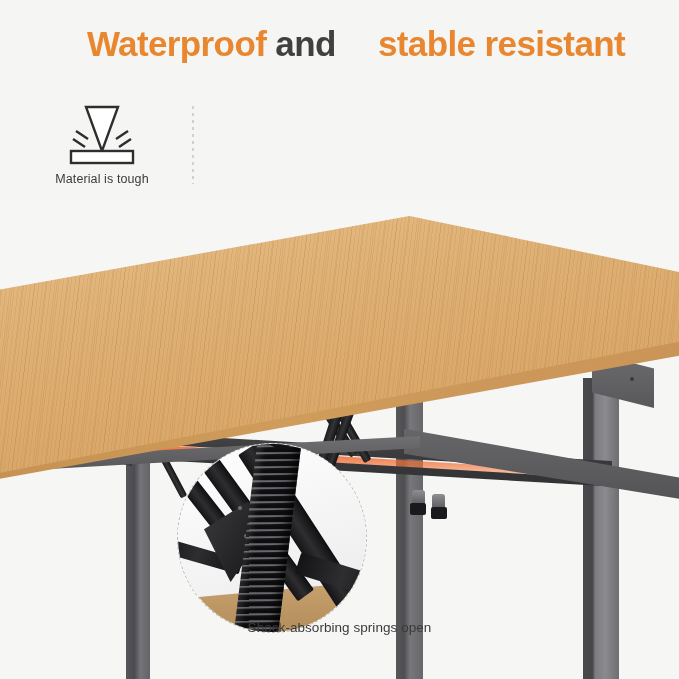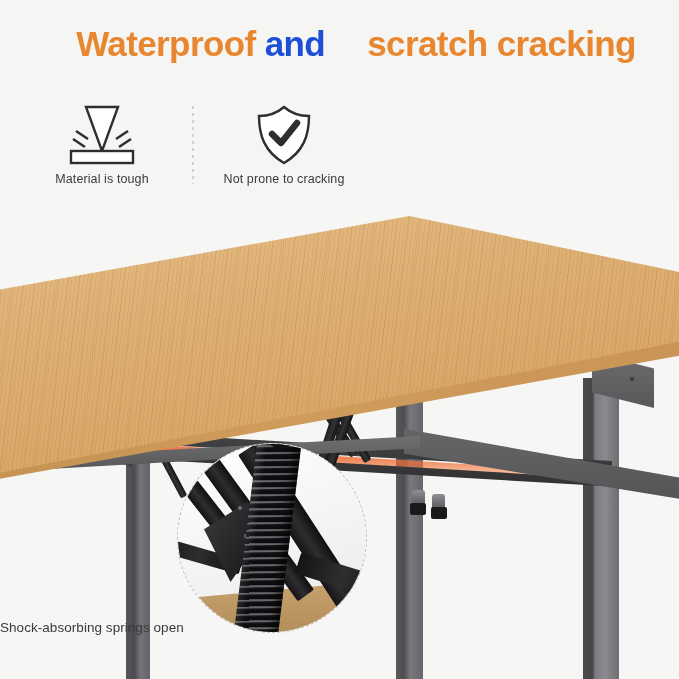--- a/index.html
+++ b/index.html
@@ -28,21 +28,21 @@
     left: 0;
     width: 679px;
     text-align: center;
     font-size: 35px;
     font-weight: bold;
     letter-spacing: -0.6px;
     line-height: 48px;
     white-space: nowrap;
   }
   .headline .hl-orange { color: #e8872f; margin-left: 33px; }
-  .headline .hl-dark   { color: #1d4ed8; }
+  .headline .hl-dark   { color: #404040; }
 
   
   .feature-row {
     position: absolute;
     top: 104px;
     left: 12px;
     width: 679px;
     height: 96px;
     display: flex;
     align-items: flex-start;
@@ -352,34 +352,35 @@
     border-radius: 50%;
     transform: rotate(7deg);
   }
 
   
   .caption {
     position: absolute;
     left: 0;
     top: 617px;
     width: 679px;
+    text-align: center;
     font-size: 13.5px;
     line-height: 21px;
     color: #3a3a3a;
     letter-spacing: 0.05px;
   }
   .caption div { white-space: nowrap; }
 </style>
 </head>
 <body>
 
 <div class="page">
 
   <div class="headline">
-    <span class="hl-orange">Waterproof </span><span class="hl-dark">and </span><span class="hl-orange">scratch cracking</span>
+    <span class="hl-orange">Waterproof </span><span class="hl-dark">and </span><span class="hl-orange">stable resistant</span>
   </div>
 
   <div class="feature-row">
 
     <div class="feature">
       <div class="feature-icon">
         <svg width="86" height="62" viewBox="0 0 86 62" fill="none" stroke="#2e2e2e" stroke-width="2.4">
           <polygon points="27,3 59,3 43,47" fill="#ffffff"></polygon>
           <rect x="12" y="47" width="62" height="12" fill="#ffffff"></rect>
           <line x1="17" y1="27" x2="29" y2="35"></line>
@@ -389,29 +390,20 @@
         </svg>
       </div>
       <div class="feature-label">Material is tough</div>
     </div>
 
     <div class="divider"></div>
 
 
     <div class="divider"></div>
 
-    <div class="feature">
-      <div class="feature-icon">
-        <svg width="86" height="62" viewBox="0 0 86 62" fill="none">
-          <path d="M43 3 C35 10 26 12 18 12 C18 32 24 48 43 59 C62 48 68 32 68 12 C60 12 51 10 43 3 Z" fill="#ffffff" stroke="#2e2e2e" stroke-width="2.4"></path>
-          <path d="M31 30 L40 39 L56 19" stroke="#2e2e2e" stroke-width="6.5" stroke-linecap="round" stroke-linejoin="round" fill="none"></path>
-        </svg>
-      </div>
-      <div class="feature-label">Not prone to cracking</div>
-    </div>
 
   </div>
 
   <div class="photo">
 
     <div class="leg-right"></div>
     <div class="leg-mid"></div>
     <div class="leg-left"></div>
 
     <div class="crossbar-glow"></div>

